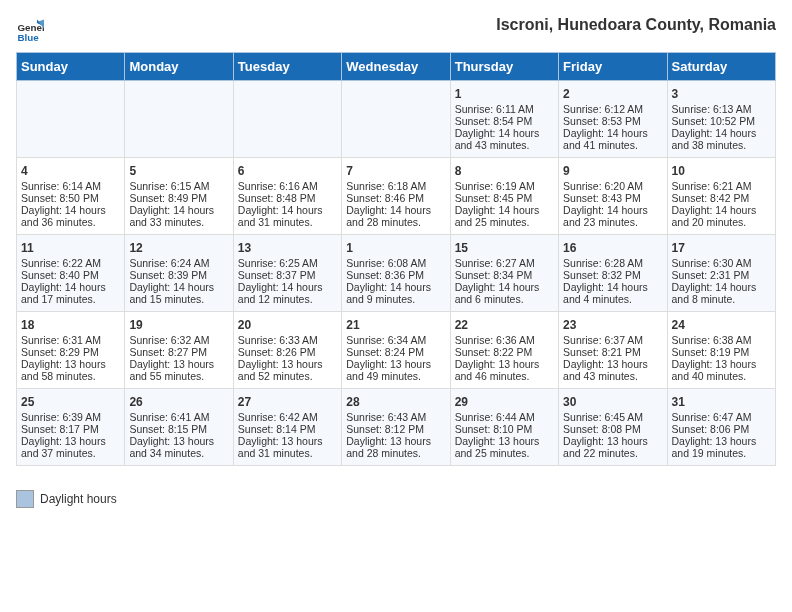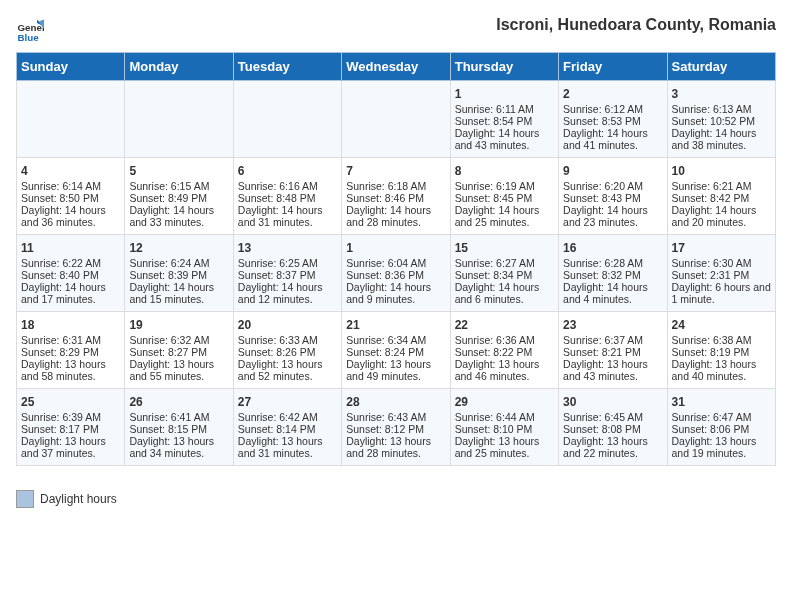--- a/index.html
+++ b/index.html
@@ -196,41 +196,41 @@
           <div>Daylight: 14 hours and 15 minutes.</div>
         </td>
         <td>
           <span class="day-number">13</span>
           <div>Sunrise: 6:25 AM</div>
           <div>Sunset: 8:37 PM</div>
           <div>Daylight: 14 hours and 12 minutes.</div>
         </td>
         <td>
           <span class="day-number">1</span>
-          <div>Sunrise: 6:04 AM</div>
+          <div>Sunrise: 6:08 AM</div>
           <div>Sunset: 8:36 PM</div>
           <div>Daylight: 14 hours and 9 minutes.</div>
         </td>
         <td>
           <span class="day-number">15</span>
           <div>Sunrise: 6:27 AM</div>
           <div>Sunset: 8:34 PM</div>
           <div>Daylight: 14 hours and 6 minutes.</div>
         </td>
         <td>
           <span class="day-number">16</span>
           <div>Sunrise: 6:28 AM</div>
           <div>Sunset: 8:32 PM</div>
           <div>Daylight: 14 hours and 4 minutes.</div>
         </td>
         <td>
           <span class="day-number">17</span>
           <div>Sunrise: 6:30 AM</div>
           <div>Sunset: 2:31 PM</div>
-          <div>Daylight: 6 hours and 1 minute.</div>
+          <div>Daylight: 14 hours and 8 minute.</div>
         </td>
       </tr>
       <tr>
         <td>
           <span class="day-number">18</span>
           <div>Sunrise: 6:31 AM</div>
           <div>Sunset: 8:29 PM</div>
           <div>Daylight: 13 hours and 58 minutes.</div>
         </td>
         <td>

